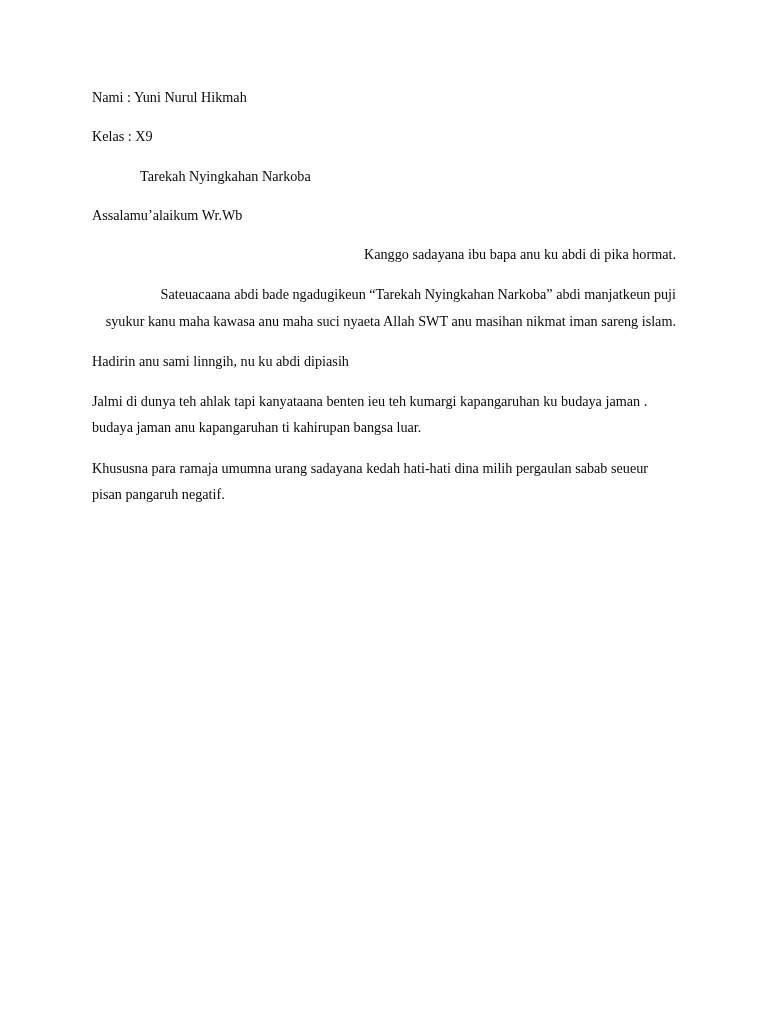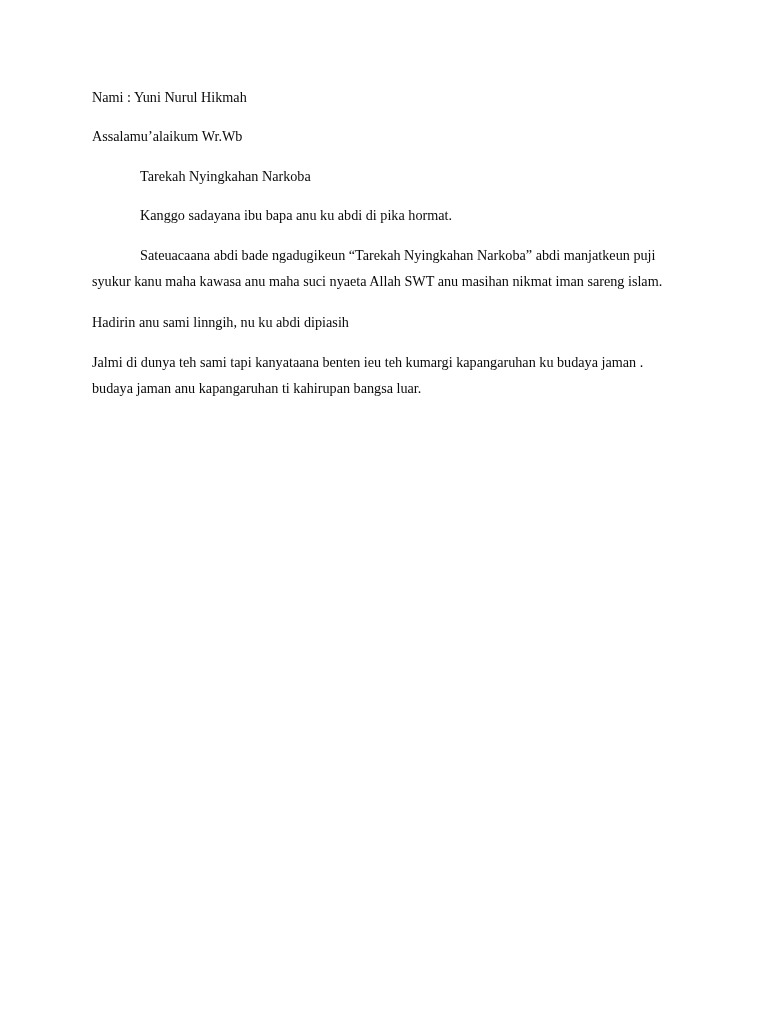--- a/index.html
+++ b/index.html
@@ -31,46 +31,49 @@
     line-height: 1.85;
     margin: 0 0 14px 0;
     text-align: left;
     color: #0a0a0a;
   }
   .para.tight {
     margin-bottom: 13px;
   }
   .indent {
     text-indent: 48px;
+    text-align: right;
   }
   .heading-indent {
     text-indent: 48px;
   }
 </style>
 </head>
 <body>
 
 <div class="page">
   <div class="content">
 
     <p class="para tight">Nami : Yuni Nurul Hikmah</p>
 
+    <p class="para tight">Kelas : X9</p>
 
 
+    <p class="para tight heading-indent">Tarekah Nyingkahan Narkoba</p>
+
     <p class="para tight">Assalamu’alaikum Wr.Wb</p>
-
-    <p class="para tight heading-indent">Tarekah Nyingkahan Narkoba</p>
 
     <p class="para indent">Kanggo sadayana ibu bapa anu ku abdi di pika hormat.</p>
 
     <p class="para indent">Sateuacaana abdi  bade ngadugikeun “Tarekah Nyingkahan Narkoba”  abdi manjatkeun puji syukur kanu maha kawasa anu maha suci nyaeta Allah SWT  anu masihan nikmat iman sareng islam.</p>
 
     <p class="para">Hadirin anu sami linngih, nu ku abdi dipiasih</p>
 
-    <p class="para">Jalmi di dunya teh sami tapi kanyataana benten ieu teh kumargi kapangaruhan ku budaya jaman . budaya jaman anu kapangaruhan ti kahirupan bangsa luar.</p>
+    <p class="para">Jalmi di dunya teh ahlak tapi kanyataana benten ieu teh kumargi kapangaruhan ku budaya jaman . budaya jaman anu kapangaruhan ti kahirupan bangsa luar.</p>
 
 
+    <p class="para">Khususna para ramaja umumna urang sadayana kedah hati-hati dina milih pergaulan sabab seueur pisan pangaruh negatif.</p>
 
 
 
 
   </div>
 </div>
 
 </body></html>

